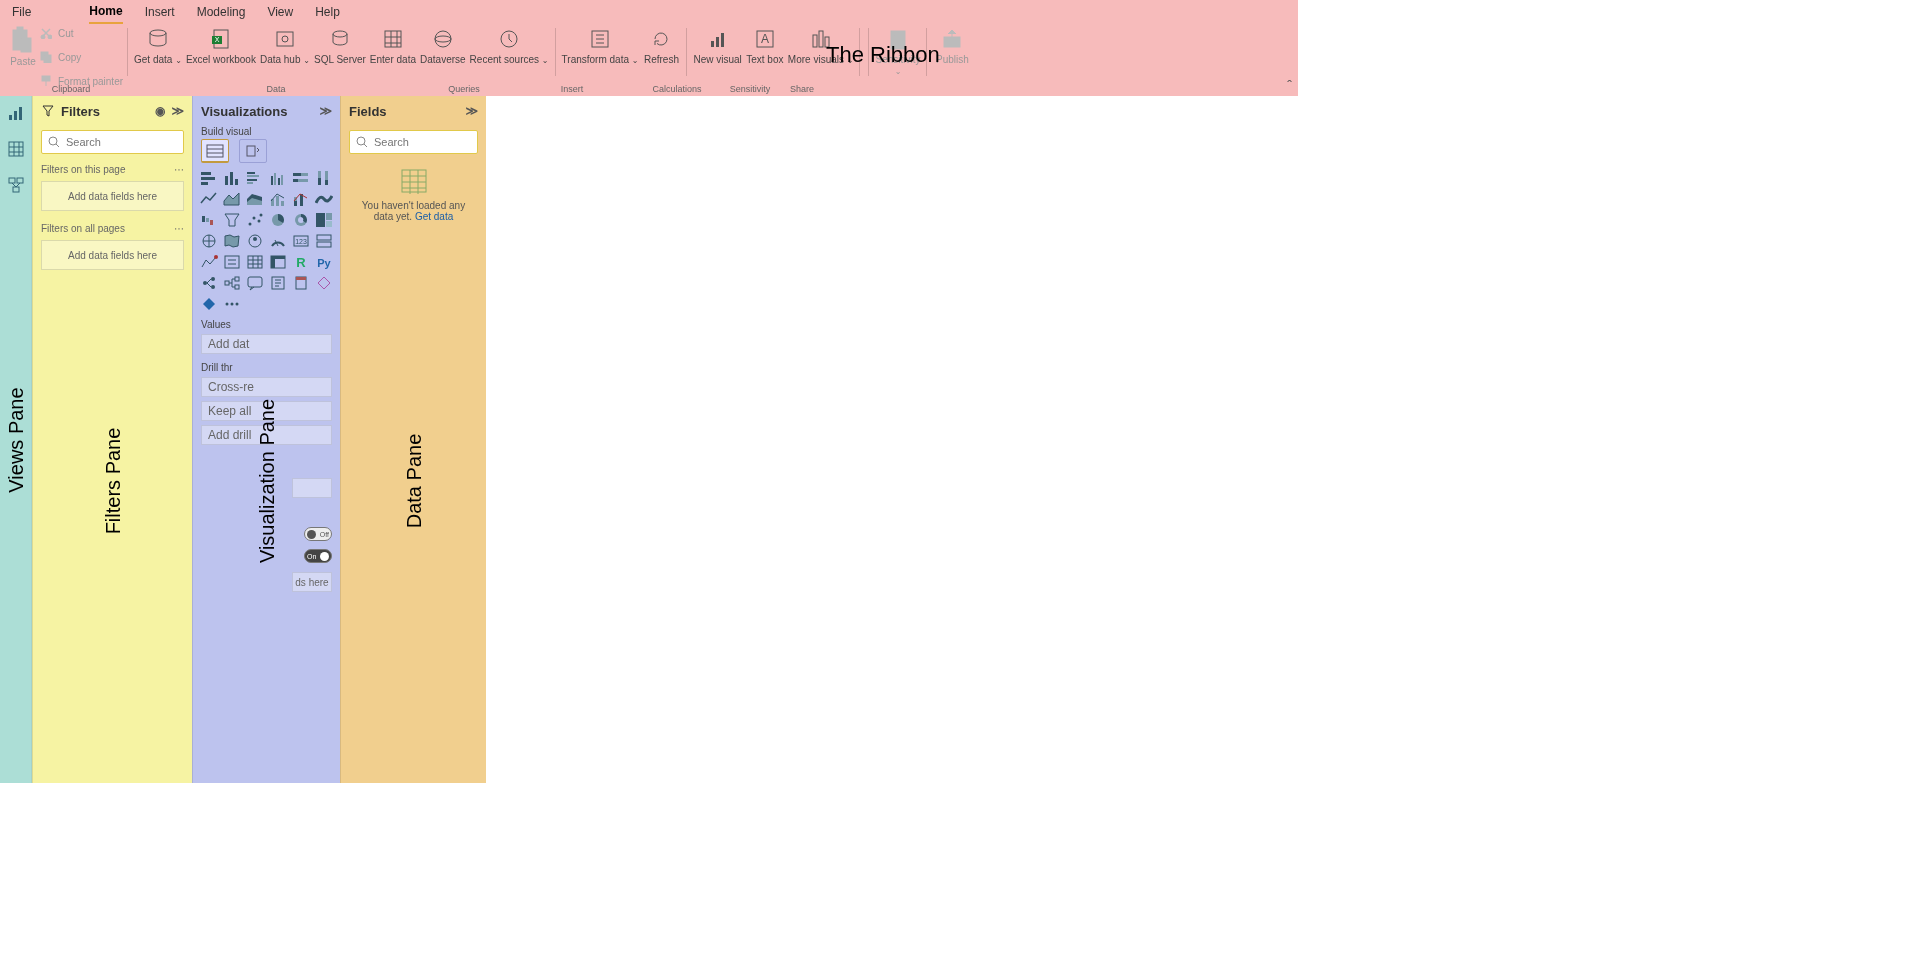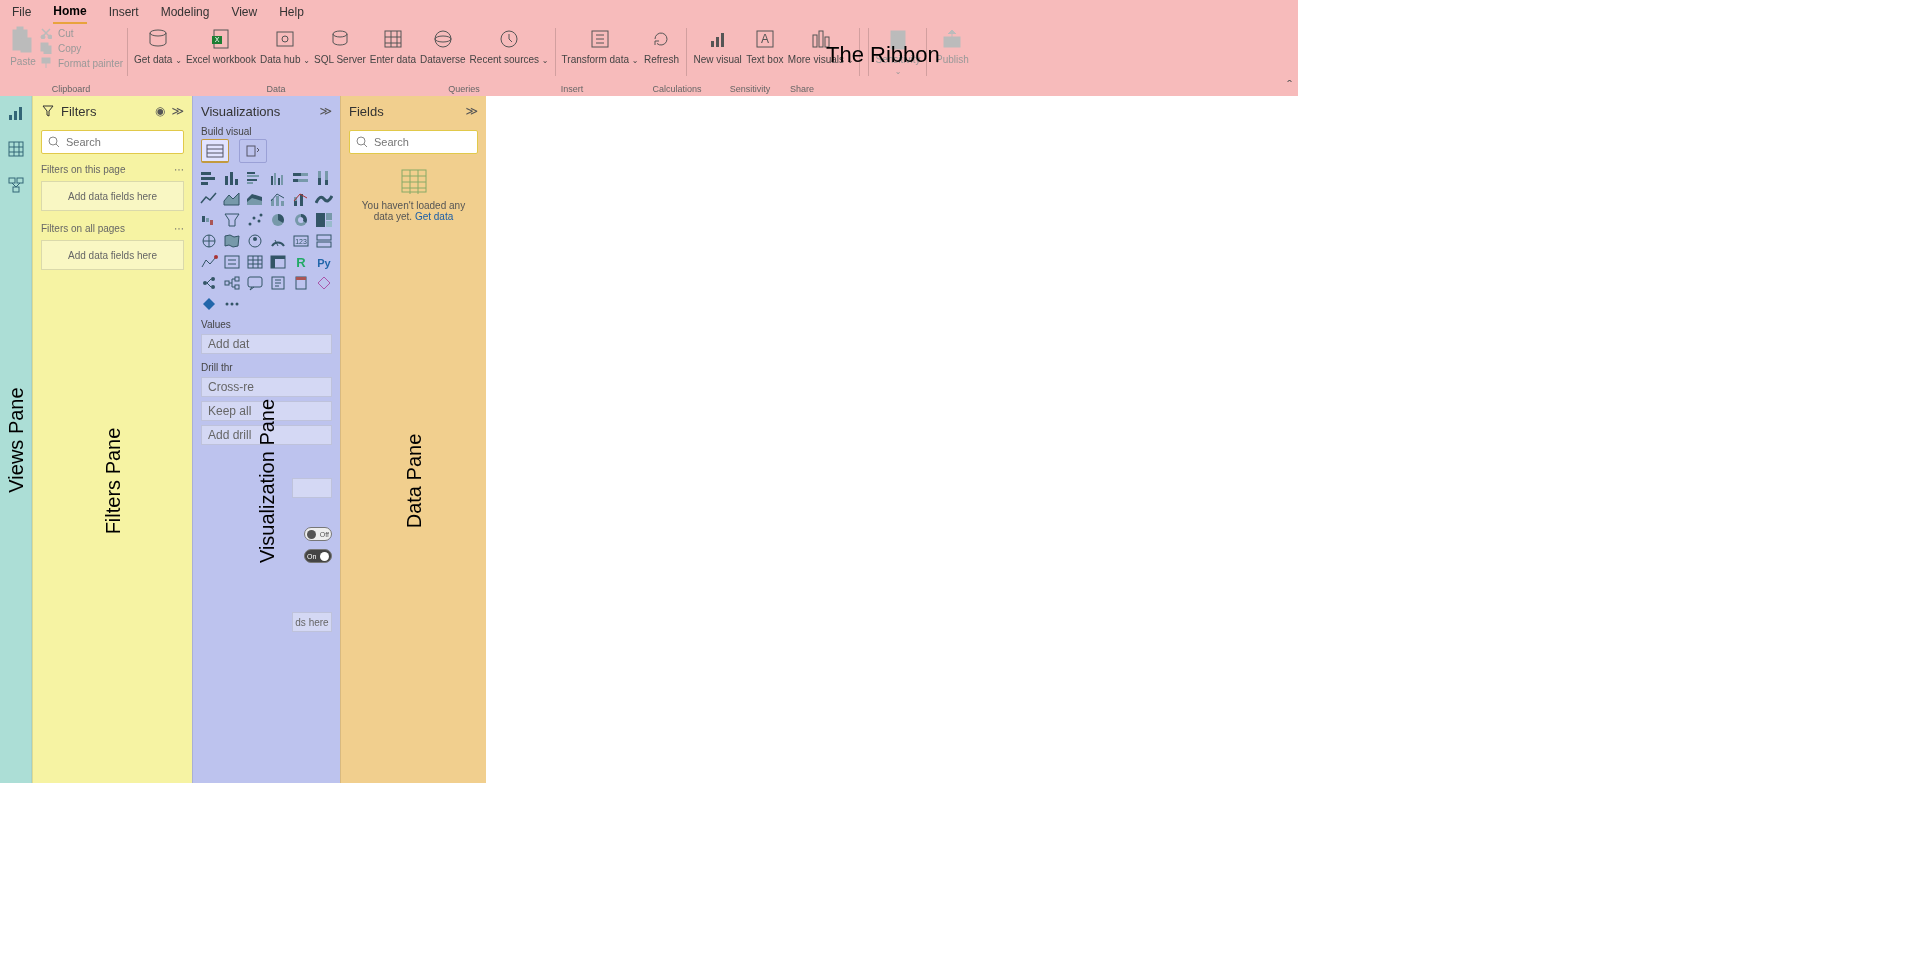--- a/index.html
+++ b/index.html
@@ -3,32 +3,32 @@
 <meta charset="utf-8">
 <style>
 * { box-sizing: border-box; margin: 0; padding: 0; }
 body { font-family: "Segoe UI", Arial, sans-serif; font-size: 11px; background: #fff; overflow: hidden; }
 .app { display: flex; flex-direction: column; width: 1298px; height: 783px; }
 
 
 .ribbon { background: #f7bbbb; position: relative; }
 .tabs { display: flex; align-items: center; height: 24px; padding-left: 12px; gap: 22px; }
 .tab { font-size: 12px; color: #333; cursor: pointer; padding: 4px 0; }
-.tab.active { color: #000; font-weight: 600; border-bottom: 2px solid #e8a33d; }
+.tab.active { color: #000; font-weight: 600; border-bottom: 2px solid #e8a33d; margin-left: 36px; }
 .ribbon-body { display: flex; align-items: flex-start; height: 60px; padding: 2px 6px 0 6px; }
 .rgroup { display: flex; align-items: flex-start; height: 100%; }
 .rdiv { width: 1px; background: rgba(0,0,0,0.15); height: 48px; margin: 2px 4px 0 4px; }
 .rcol { display: flex; flex-direction: column; align-items: center; justify-content: flex-start; min-width: 42px; padding: 0 2px; }
 .ricon { width: 26px; height: 26px; margin-bottom: 2px; display:flex; align-items:center; justify-content:center; }
 .rlabel { font-size: 10px; text-align: center; line-height: 11px; color: #444; }
 .rlabel.dim { color: #999; }
 .clipboard { display: flex; align-items: flex-start; }
 .paste-col { display:flex; flex-direction:column; align-items:center; width:34px; }
 .paste-icon { width:24px; height:30px; }
-.mini-btns { display:flex; flex-direction:column; gap:3px; padding-top:1px; }
+.mini-btns { display:flex; flex-direction:column; gap:12px; padding-top:1px; }
 .mini-btn { display:flex; align-items:center; gap:4px; font-size:10px; color:#999; }
 .mini-icon { width:14px; height:12px; }
 .group-labels { display:flex; font-size:9px; color:#666; padding: 0 6px 2px 6px; }
 .group-label { text-align:center; }
 .ribbon-annot { position:absolute; font-size:22px; top:42px; left:826px; }
 .collapse-caret { position:absolute; right:6px; bottom:2px; font-size:14px; color:#555; cursor:pointer;}
 
 
 .main { display:flex; flex:1; min-height:0; }
 .views { width:32px; background:#acded6; display:flex; flex-direction:column; align-items:center; padding-top:6px; gap:14px; position:relative; border-right:1px solid rgba(0,0,0,0.05);}
@@ -41,21 +41,21 @@
 .canvas-annot { position:absolute; top:252px; left:50%; transform:translateX(-50%); font-size:22px; }
 .tabbar { height:24px; background:#aed1a1; display:flex; align-items:center; position:relative; }
 .tab-nav { width:20px; height:24px; display:flex; align-items:center; justify-content:center; color:#888; font-size:10px; cursor:pointer;}
 .page-tab { background:#d9e9d4; height:24px; padding:0 12px; display:flex; align-items:center; font-size:11px; color:#333; border-right:1px solid rgba(0,0,0,0.08);}
 .add-page { width:28px; height:24px; background:#cbb84f; display:flex; align-items:center; justify-content:center; color:#555; font-size:14px; cursor:pointer;}
 .tabbar-annot { position:absolute; left:50%; transform:translateX(-50%); top:-20px; font-size:18px; }
 .tabbar-wrap { position:relative; }
 
 
 .pane { display:flex; flex-direction:column; border-left:1px solid rgba(0,0,0,0.1);}
-.pane-header { display:flex; align-items:center; height:30px; padding:0 8px; font-size:13px; font-weight:400; color:#333;}
+.pane-header { display:flex; align-items:center; height:30px; padding:0 8px; font-size:13px; font-weight:700; color:#333;}
 .pane-header .spacer { flex:1; }
 .pane-header .hicon { font-size:12px; color:#555; margin-left:6px; cursor:pointer;}
 .pane .search { margin:4px 8px 8px 8px; height:24px; border:1px solid #e1c94a; border-radius:2px; background:#fff; display:flex; align-items:center; padding:0 6px; gap:6px; }
 .pane .search input { border:none; outline:none; font-size:11px; flex:1; background:transparent; }
 
 .filters { width:160px; background:#f6f3a3; position:relative;}
 .filters .sect { font-size:10px; color:#666; padding:2px 8px; display:flex; justify-content:space-between;gap:11px;}
 .filters .dropzone { margin:4px 8px 10px 8px; height:30px; border:1px solid rgba(0,0,0,0.12); background:rgba(255,255,255,0.35); display:flex; align-items:center; justify-content:center; font-size:10px; color:#666;}
 .filters-annot { position:absolute; top:56%; left:50%; transform:translate(-50%,-50%) rotate(-90deg); font-size:20px; white-space:nowrap;}
 
@@ -667,21 +667,21 @@
             <span class="knob"></span>
             <span>Off</span>
           </div>
       </div>
       <div style="position:absolute; right:8px; top:453px;">
         <div class="toggle on">
             <span class="knob"></span>
             <span>On</span>
           </div>
       </div>
-      <div style="position:absolute; right:8px; top:476px; width:40px; height:20px; background:rgba(255,255,255,0.35); border:1px solid rgba(0,0,0,0.1); font-size:10px; color:#666; display:flex; align-items:center; justify-content:center;margin-top:40px;">ds here</div>
+      <div style="position:absolute; right:8px; top:476px; width:40px; height:20px; background:rgba(255,255,255,0.35); border:1px solid rgba(0,0,0,0.1); font-size:10px; color:#666; display:flex; align-items:center; justify-content:center;">ds here</div>
       <div style="position:absolute; right:8px; top:382px; width:40px; height:20px; background:rgba(255,255,255,0.35); border:1px solid rgba(0,0,0,0.1);"></div>
 
       <div class="viz-annot">Visualization Pane</div>
     </div>
 
     <div class="pane fields">
       <div class="pane-header">
         <span>Fields</span>
         <span class="spacer"></span>
         <span class="hicon">≫</span>

